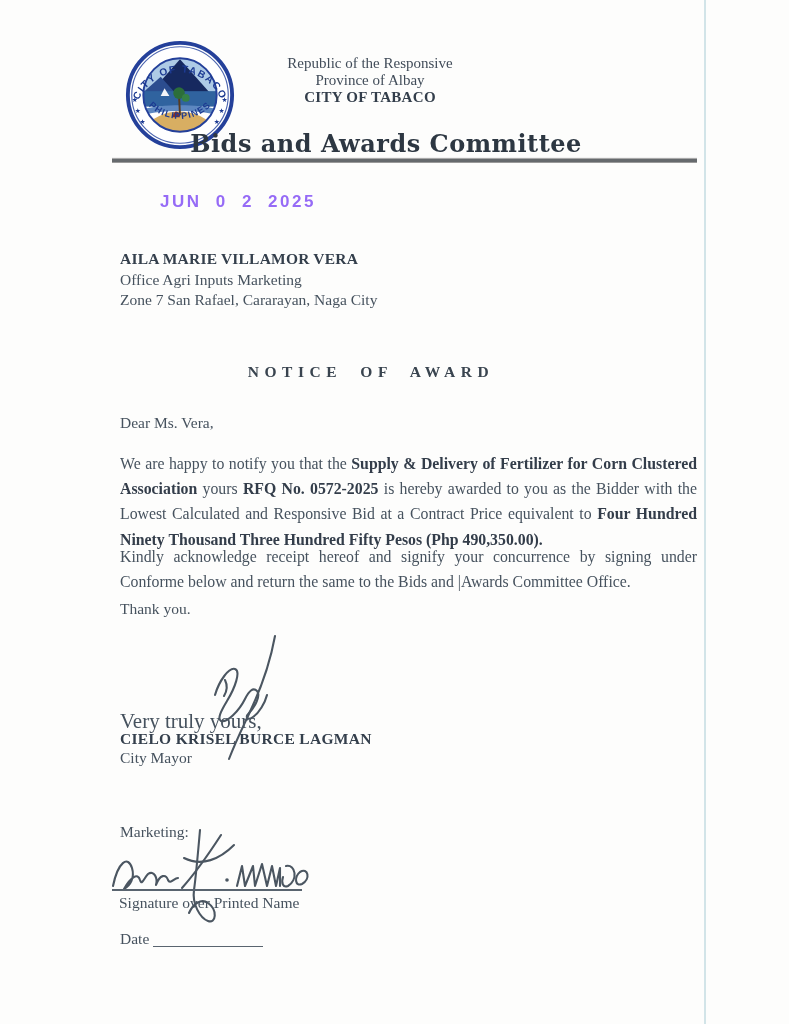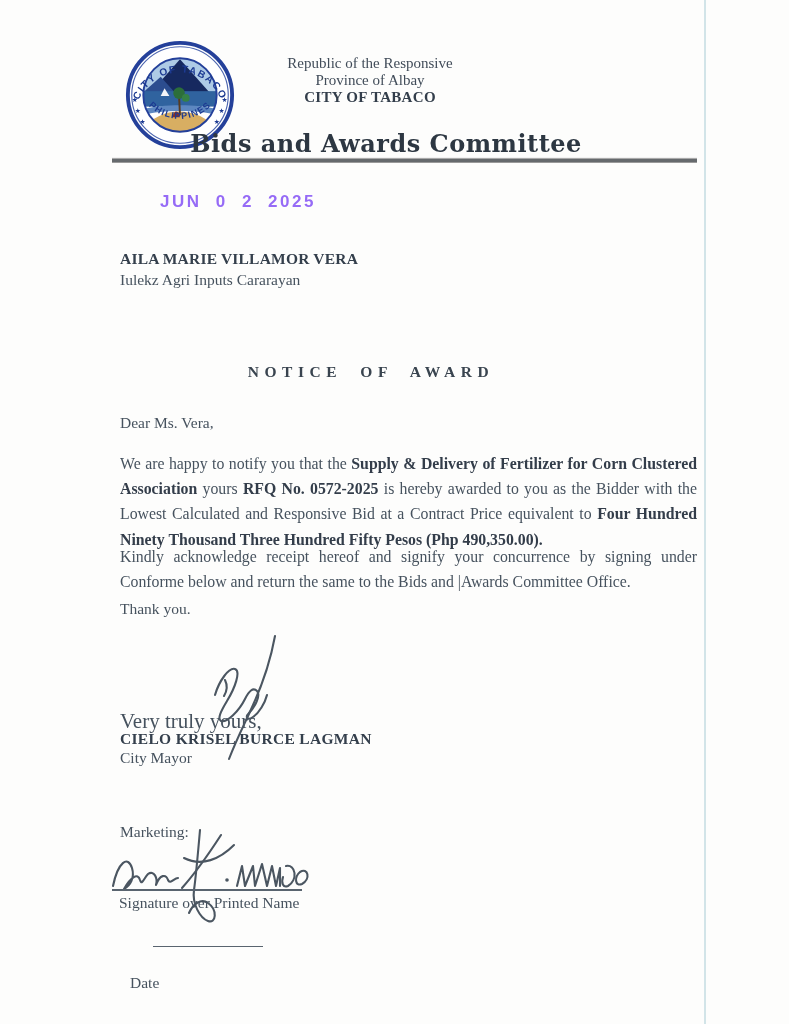--- a/index.html
+++ b/index.html
@@ -41,21 +41,21 @@
   .p1{top:451px;}
   .p2{top:545px;line-height:24.5px;}
   .thanks{position:absolute;left:120px;top:600px;font-size:15.5px;}
   .valediction{position:absolute;left:120px;top:709px;font-size:21px;}
   .sig-svg{position:absolute;}
   .signer-name{position:absolute;left:120px;top:730px;font-size:15.5px;font-weight:bold;color:#343f4c;letter-spacing:.3px;}
   .signer-title{position:absolute;left:120px;top:749px;font-size:15.5px;}
   .conforme-label{position:absolute;left:120px;top:823px;font-size:15.5px;}
   .sig-underline{position:absolute;left:112px;top:889px;width:190px;height:1.5px;background:#59646f;}
   .sig-caption{position:absolute;left:119px;top:894px;font-size:15.5px;}
-  .date-label{position:absolute;left:130px;top:930px;font-size:15.5px;margin-top:44px;}
+  .date-label{position:absolute;left:120px;top:930px;font-size:15.5px;}
   .date-underline{position:absolute;left:153px;top:946px;width:110px;height:1.3px;background:#59646f;}
   svg .ink{fill:none;stroke:#4b5661;stroke-width:2.1;stroke-linecap:round;stroke-linejoin:round;}
 </style>
 </head>
 <body>
 
 <div class="page">
 
   <div class="scan-edge" style="left:704px;"></div>
 
@@ -107,21 +107,22 @@
     <div class="city">CITY OF TABACO</div>
   </div>
 
   <div class="committee">Bids and Awards Committee</div>
   <div class="rule"></div>
 
   <div class="stamp">JUN 0 2 2025</div>
 
   <div class="addressee">
     <div class="name">AILA MARIE VILLAMOR VERA</div>
-    <div>Iulekz Agri Inputs Cararayan</div>
+    <div>Office Agri Inputs Marketing</div>
+    <div>Zone 7 San Rafael, Cararayan, Naga City</div>
   </div>
 
   <div class="noa-title">NOTICE OF AWARD</div>
   <div class="salutation">Dear Ms. Vera,</div>
 
   <div class="para p1">
     <span>We are happy to notify you that the </span><b>Supply &amp; Delivery of Fertilizer for Corn Clustered Association</b><span> yours </span><b>RFQ No. 0572-2025</b><span> is hereby awarded to you as the Bidder with the Lowest Calculated and Responsive Bid at a Contract Price equivalent to </span><b>Four Hundred Ninety Thousand Three Hundred Fifty Pesos (Php 490,350.00).</b>
   </div>
 
   <div class="para p2">Kindly acknowledge receipt hereof and signify your concurrence by signing under Conforme below and return the same to the Bids and |Awards Committee Office.</div>

